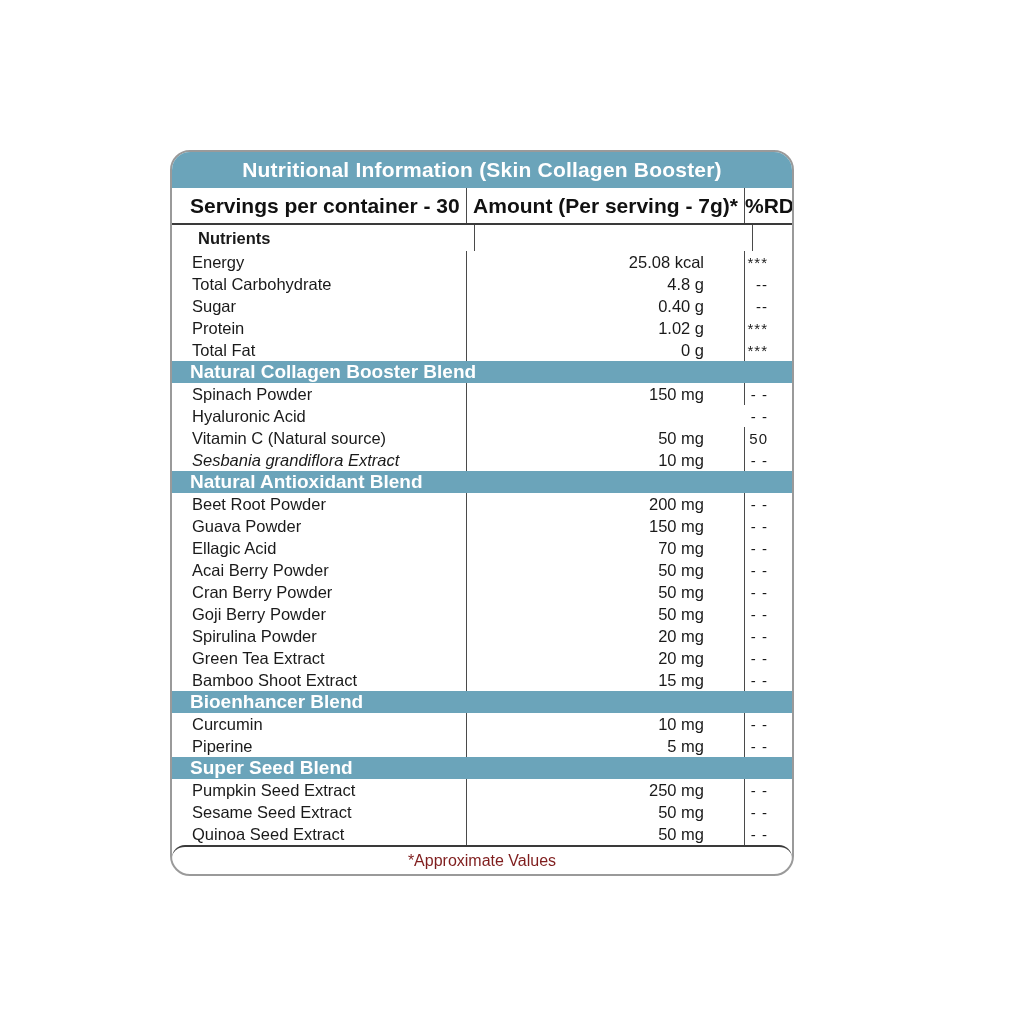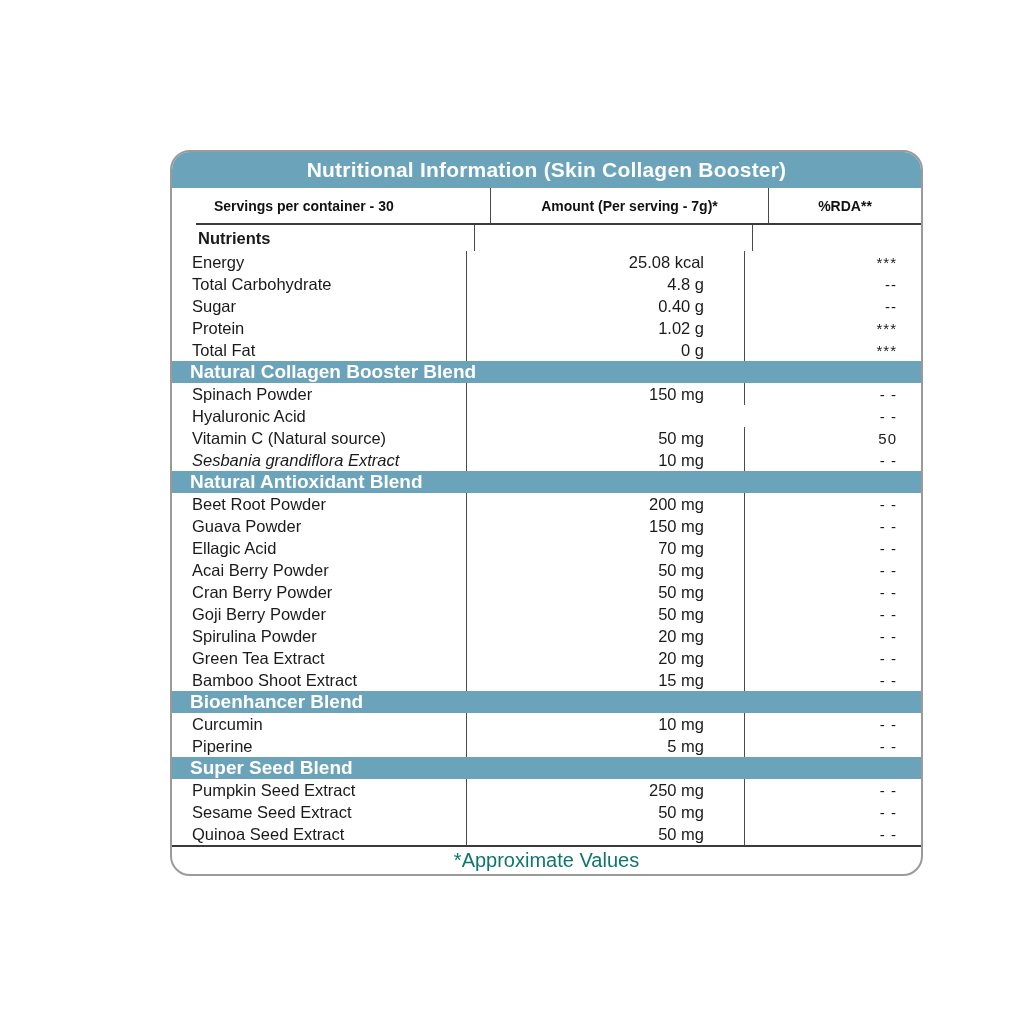--- a/index.html
+++ b/index.html
@@ -9,41 +9,41 @@
     width: 1024px; height: 1024px;
     background: #ffffff;
     font-family: "Liberation Sans", sans-serif;
     color: var(--ink);
     position: relative;
     overflow: hidden;
   }
   .card {
     position: absolute;
     left: 170px; top: 150px;
-    width: 753px; height: 726px;
+    width: 624px; height: 726px;
     background: #ffffff;
     border: 2px solid #9a9a9a;
     border-radius: 20px;
     overflow: hidden;
     display: flex;
     flex-direction: column;
   }
   .title-band {
     flex: 0 0 36px;
     background: var(--accent);
     display: flex; align-items: center; justify-content: center;
   }
   .title {
     color: #ffffff; font-weight: bold; font-size: 21px; letter-spacing: 0.2px;
   }
   .colhead {
     flex: 0 0 37px;
     display: flex;
     border-bottom: 2px solid var(--line);
-    font-weight: bold; font-size: 14px; color: #111; margin-left: 24px;
+    font-weight: bold; font-size: 21px; color: #111;
   }
   .col1 { width: 295px; flex: 0 0 295px; }
   .col2 { width: 278px; flex: 0 0 278px; }
   .col3 { flex: 1 1 auto; }
   .vline-r { border-right: 1.5px solid #4a4a4a; }
   .colhead .col1 { display: flex; align-items: center; padding-left: 18px; }
   .colhead .col2 { display: flex; align-items: center; justify-content: center; text-align: center; }
   .colhead .col3 { display: flex; align-items: center; justify-content: center; }
   .tbody { flex: 0 0 auto; display: flex; flex-direction: column; }
   .row { display: flex; flex: 0 0 22px; font-size: 16.5px; }
@@ -58,21 +58,21 @@
     flex: 0 0 20px;
     background: var(--accent);
     color: #ffffff; font-weight: bold; font-size: 19px;
     display: flex; align-items: center; padding-left: 18px;
     white-space: nowrap;
   }
   .footer {
     flex: 1 1 auto;
     border-top: 2px solid var(--line);
     display: flex; align-items: center; justify-content: center;
-    font-size: 20px; color: #0f766e;
+    font-size: 16px; color: #7f1d1d; border-radius: 13px;
   }
 </style>
 </head>
 <body>
 
 <div class="card">
   <div class="title-band">
     <span class="title">Nutritional Information (Skin Collagen Booster)</span>
   </div>
   <div class="colhead">

